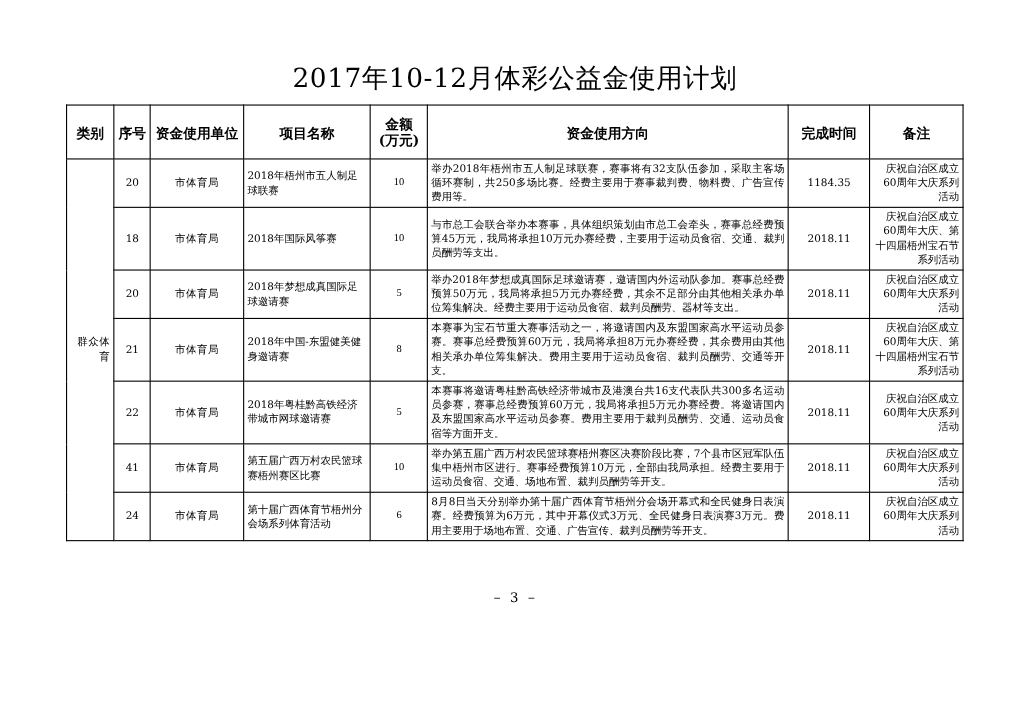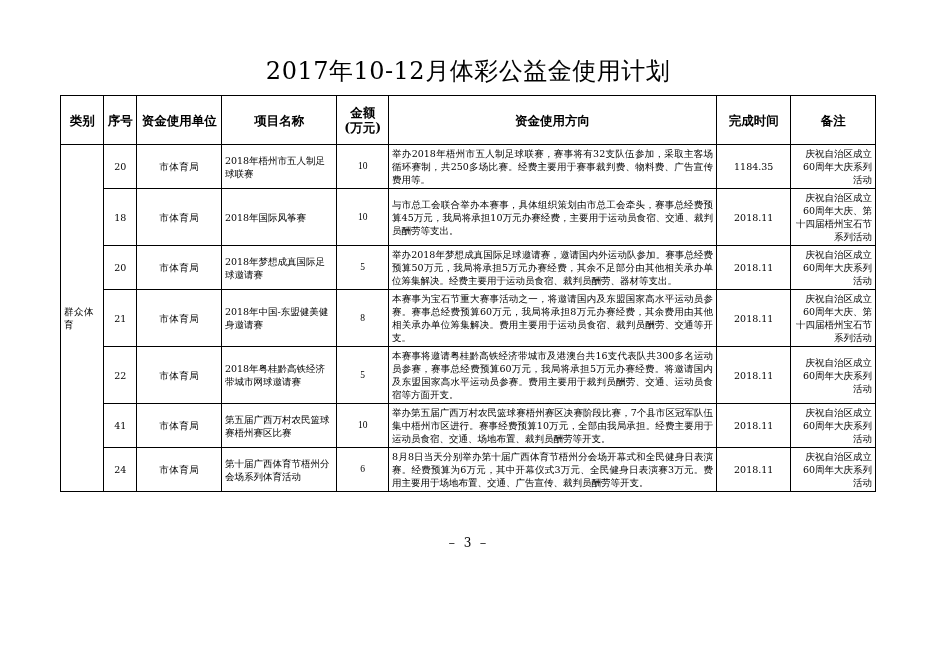--- a/index.html
+++ b/index.html
@@ -68,21 +68,21 @@
   .col-cat      { width: 42px; }
   .col-seq      { width: 32px; }
   .col-unit     { width: 82px; }
   .col-project  { width: 112px; }
   .col-amount   { width: 50px; }
   .col-usage    { width: 318px; }
   .col-date     { width: 72px; }
   .col-remark   { width: 82px; }
 
   td.cell-category {
-    text-align: left;
+    text-align: right;
     font-size: 12.5px;
     line-height: 16px;
     font-weight: bold;
     letter-spacing: 0.5px;
   }
   td.cell-seq {
     text-align: center;
     font-size: 11px;
   }
   td.cell-unit {

